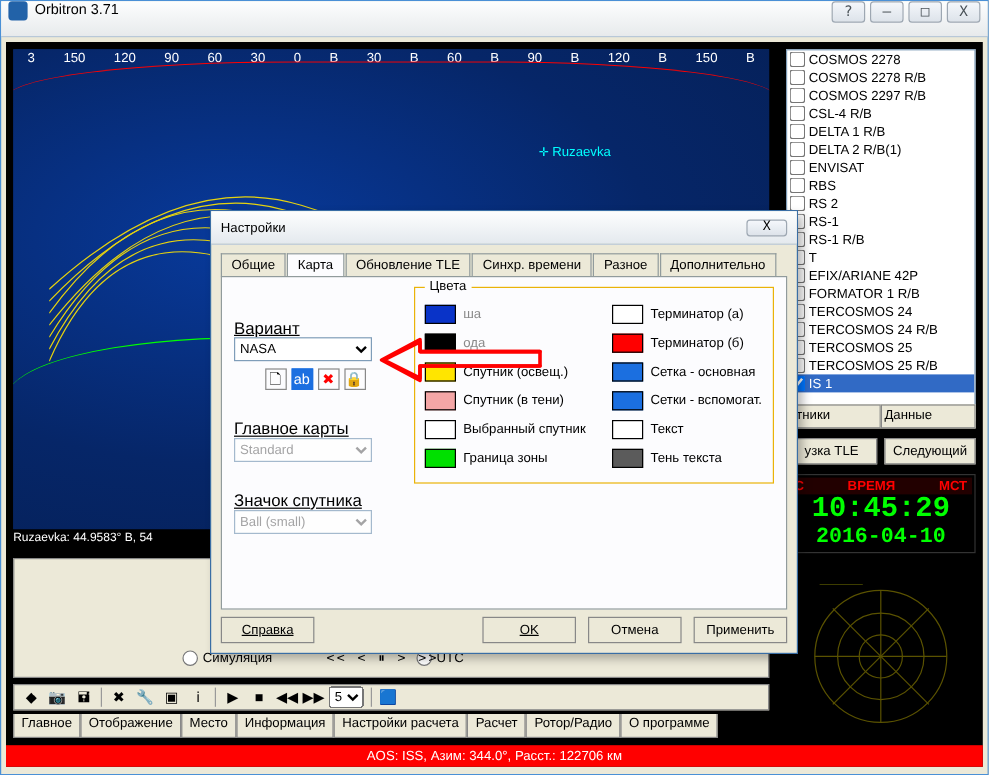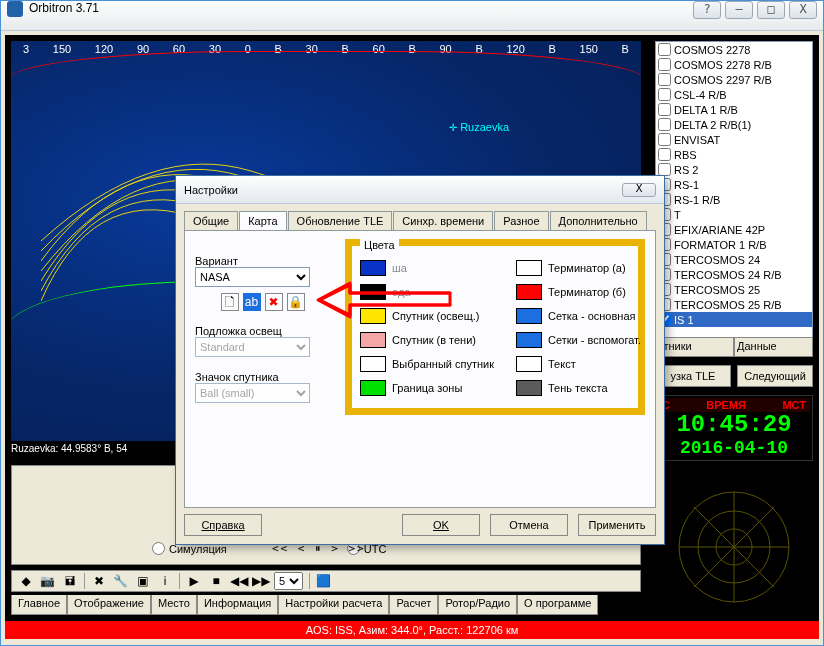--- a/index.html
+++ b/index.html
@@ -63,42 +63,42 @@
 .dlg .dlg-title { height:28px; background:linear-gradient(#fdfefe,#e4e9ee); border-bottom:1px solid #b8c8d8; display:flex; align-items:center; padding:0 8px; color:#000; font-size:12px; }
 .dlg .dlg-title .sp { flex:1; }
 .dlg .dlg-close { width:34px; height:14px; border:1px solid #9da7b2; background:linear-gradient(#f4f7fb,#dde3ea); border-radius:3px; text-align:center; line-height:10px; font-family:monospace; cursor:pointer; }
 
 .dlg-tabs { display:flex; padding: 6px 8px 0; gap:1px; }
 .dlg-tabs .dt { border:1px solid #919b9c; border-bottom:none; background:#ece9d8; padding:3px 8px; position:relative; top:1px; }
 .dlg-tabs .dt.act { background:#fcfcfe; border-bottom:1px solid #fcfcfe; }
 
 .dlg-body { margin:0 8px 8px; border:1px solid #919b9c; background:#fcfcfe; height:278px; position:relative; padding:10px; }
 
-.fs { border:7px solid #eab308; padding: 10px 8px 8px; position:relative; }
+.fs { border:1px solid #eab308; padding: 10px 8px 8px; position:relative; }
 .fs .lg { position:absolute; top:-7px; left:8px; background:#fcfcfe; padding:0 4px; font-size:11px; }
 .dlg-body select { width: 115px; height:20px; border:1px solid #7f9db9; background:#fff; }
 .tiny-btns { display:flex; gap:4px; margin-top:6px; justify-content:center; }
 .tiny-btns span { width:18px; height:18px; border:1px solid #888; text-align:center; font-size:12px; line-height:16px; }
 
 .colors { position:absolute; left:160px; top:8px; width:300px; }
 .clr-row { display:flex; align-items:center; gap:6px; height:24px; }
 .swatch { width:26px; height:16px; border:1px solid #000; }
 .clr-label { font-size:11px; width:110px; color:#000; }
 .clr-label.gray { color:#8a8a8a; }
 
 .dlg-btns { position:absolute; left:8px; bottom:8px; right:8px; display:flex; gap:10px; align-items:center; }
 .dlg-btns .sp { flex:1; }
 .dlg-btns button { width:78px; height:22px; border:1px solid #888; background:#ece9d8; }
 
 
 .arrow { position:absolute; left:310px; top:240px; z-index:60; pointer-events:none; }
 .arrow svg { width:140px; height:50px; }
 
 .left-col { width:135px; }
-.lbl { font-size:11px; display:block; margin-top:14px; }
+.lbl { font-size:14px; text-decoration:underline; display:block; margin-top:24px; }
 </style>
 </head>
 <body>
 
 <div class="win-frame">
   <div class="titlebar">
     <div class="icon"></div>
     <div class="title">Orbitron 3.71</div>
     <div class="winbtn">?</div>
     <div class="winbtn">—</div>
@@ -324,21 +324,21 @@
       <div class="dlg-body">
         <div class="left-col">
           <span class="lbl">Вариант</span>
           <select><option>NASA</option></select>
           <div class="tiny-btns">
             <span>🗋</span>
             <span style="background:#1b6fe0;color:#fff;border-color:#1b6fe0">ab</span>
             <span style="color:#f00">✖</span>
             <span style="color:#cc9900">🔒</span>
           </div>
-          <span class="lbl">Подложка освещ</span>
+          <span class="lbl">Главное карты</span>
           <select disabled=""><option>Standard</option></select>
           <span class="lbl">Значок спутника</span>
           <select disabled=""><option>Ball (small)</option></select>
         </div>
 
         <div class="colors fs">
           <span class="lg">Цвета</span>
           <div style="display:flex;gap:14px">
             <div>
               <div class="clr-row">

